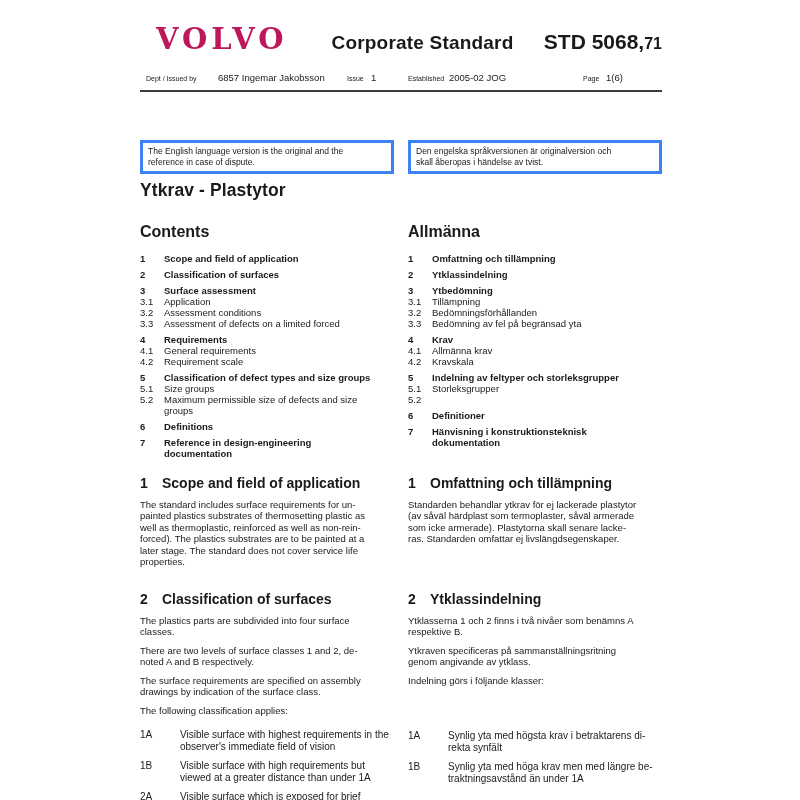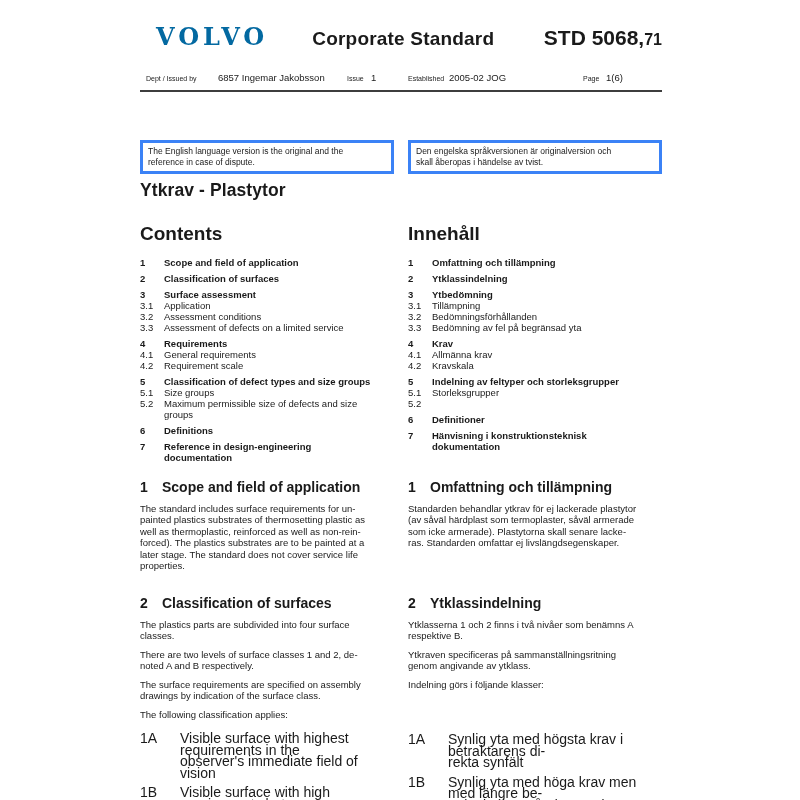--- a/index.html
+++ b/index.html
@@ -10,22 +10,22 @@
     font-family: "Liberation Sans", sans-serif;
     color: #1a1a1a;
     -webkit-font-smoothing: antialiased;
   }
   .page { position: absolute; left: 140px; top: 14px; width: 522px; }
 
   
   .header-row { display: flex; align-items: baseline; margin-top: 8px; height: 36px; }
   .logo {
     font-family: "DejaVu Serif", serif;
-    font-weight: 700; font-size: 24px; letter-spacing: 4px;
-    margin-left: 16px; color: #0369a1;
+    font-weight: 700; font-size: 29px; letter-spacing: 4px;
+    margin-left: 16px; color: #be185d;
   }
   .doc-type { font-size: 19px; font-weight: 700; margin-left: 44px; letter-spacing: 0.2px; }
   .std { margin-left: auto; font-size: 21px; font-weight: 700; white-space: nowrap; }
   .std-suffix { font-size: 16px; font-weight: 700; }
 
   .meta-row { position: relative; height: 16px; margin-top: 12px; }
   .meta-row span { position: absolute; white-space: nowrap; }
   .m-label { font-size: 7px; top: 5px; color: #222; }
   .m-value { font-size: 9.5px; top: 2px; }
   .m-dept-l { left: 6px; }   .m-dept-v { left: 78px; }
@@ -44,39 +44,39 @@
     border: 3px solid #3b82f6;
     padding: 3px 5px 4px 5px;
     font-size: 8.5px; line-height: 10.5px;
     white-space: pre-line; min-height: 31px; margin-top: 24px;
   }
 
   .title-row { margin-top: 7px; }
   .doc-title { font-size: 17.5px; font-weight: 700; line-height: 19.5px; letter-spacing: 0.1px; }
 
   .contents-row { margin-top: 22px; }
-  .contents-head { font-size: 19px; font-weight: 700; }
+  .contents-head { font-size: 16px; font-weight: 700; }
 
   .toc-row-wrap { margin-top: 7px; }
   .toc-row { display: flex; font-size: 9.5px; line-height: 11px; }
   .toc-row.group { margin-top: 5px; }
   .toc-row.bold { font-weight: 700; }
   .toc-num { flex: 0 0 24px; }
   .toc-label { white-space: pre-line; }
 
   .sec-row { margin-top: 16px; }
   .sec-head { font-size: 14px; font-weight: 700; }
   .sec-num { display: inline-block; width: 22px; }
 
   .para-row { margin-top: 8px; }
   p.body { margin: 0 0 7px 0; font-size: 9.5px; line-height: 11.5px; white-space: pre-line; }
 
   .cls-list { margin-top: 13px; }
   .cls-list.sv-gap { margin-top: 44px; }
-  .cls-row { display: flex; font-size: 14px; line-height: 11.5px; margin-bottom: 8px; }
+  .cls-row { display: flex; font-size: 10px; line-height: 11.5px; margin-bottom: 8px; }
   .cls-term { flex: 0 0 40px; }
   .cls-desc { white-space: pre-line; }
 </style>
 </head>
 <body>
 
 <div class="page">
 
   <div class="header-row">
     <span class="logo">VOLVO</span>
@@ -112,21 +112,21 @@
     <div class="cell">
         <div class="doc-title">Ytkrav - Plastytor</div>
       </div>
   </div>
 
   <div class="row contents-row">
     <div class="cell">
         <div class="contents-head">Contents</div>
       </div>
     <div class="cell">
-        <div class="contents-head">Innehåll</div>
+        <div class="contents-head">Allmänna</div>
       </div>
   </div>
 
   <div class="row toc-row-wrap">
     <div class="cell">
       <div class="toc-row bold group">
           <span class="toc-num">1</span>
           <span class="toc-label">Scope and field of application</span>
         </div>
       <div class="toc-row bold group">
@@ -140,21 +140,21 @@
       <div class="toc-row">
           <span class="toc-num">3.1</span>
           <span class="toc-label">Application</span>
         </div>
       <div class="toc-row">
           <span class="toc-num">3.2</span>
           <span class="toc-label">Assessment conditions</span>
         </div>
       <div class="toc-row">
           <span class="toc-num">3.3</span>
-          <span class="toc-label">Assessment of defects on a limited service</span>
+          <span class="toc-label">Assessment of defects on a limited forced</span>
         </div>
       <div class="toc-row bold group">
           <span class="toc-num">4</span>
           <span class="toc-label">Requirements</span>
         </div>
       <div class="toc-row">
           <span class="toc-num">4.1</span>
           <span class="toc-label">General requirements</span>
         </div>
       <div class="toc-row">

